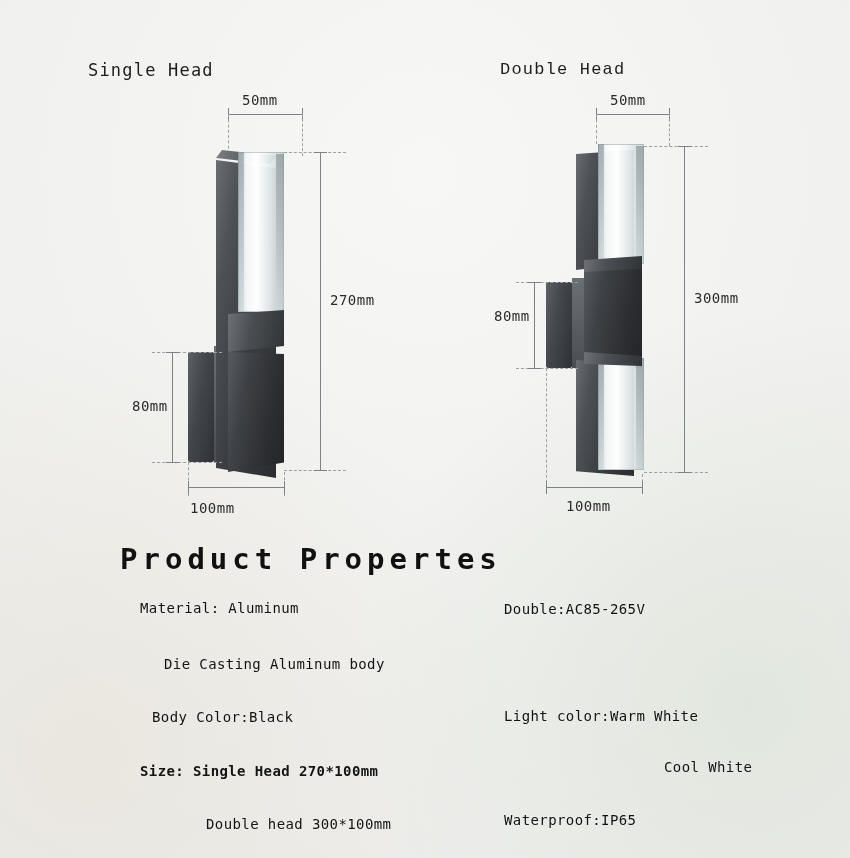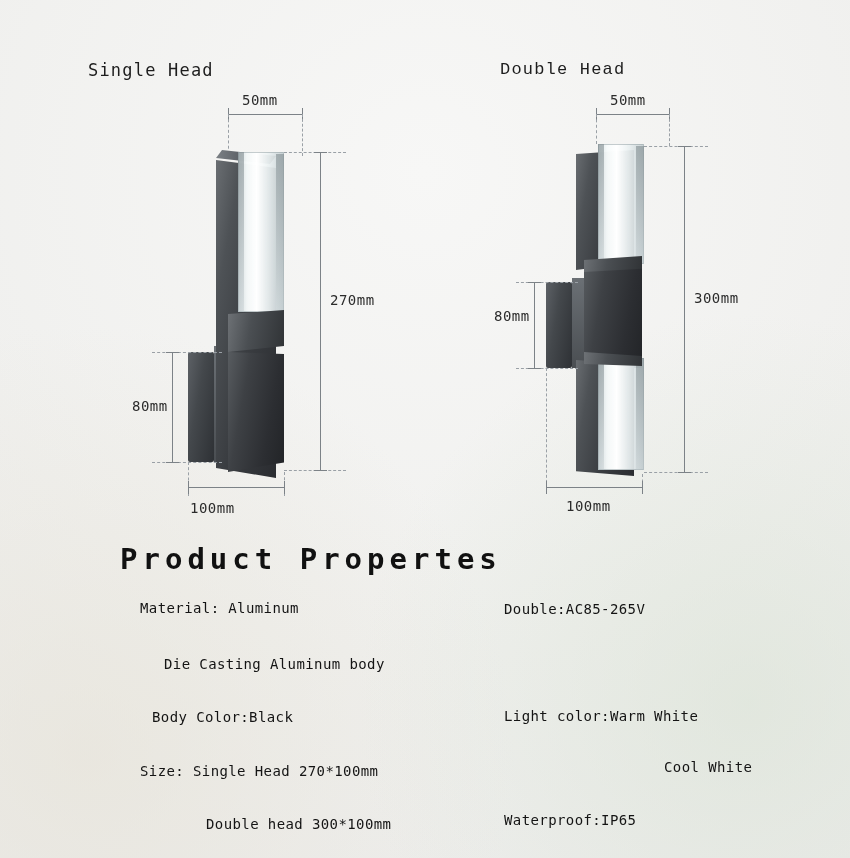--- a/index.html
+++ b/index.html
@@ -234,21 +234,21 @@
     <div class="tick" style="left:642px; top:481px; width:1px; height:13px;"></div>
     <div class="dim" style="left:566px; top:498px;">100mm</div>
   </div>
 
   <div>
     <div id="props-title">Product Propertes</div>
 
     <div class="prop" style="left:140px; top:600px;">Material: Aluminum</div>
     <div class="prop" style="left:140px; top:656px;margin-left:24px;">Die Casting Aluminum body</div>
     <div class="prop" style="left:152px; top:709px;">Body Color:Black</div>
-    <div class="prop" style="left:140px; top:763px;">Size: Single Head  270*100mm</div>
+    <div class="prop" style="left:140px; top:763px;font-weight:bold;">Size: Single Head  270*100mm</div>
     <div class="prop" style="left:206px; top:816px;">Double head  300*100mm</div>
 
     <div class="prop" style="left:504px; top:601px;">Double:AC85-265V</div>
     <div class="prop" style="left:504px; top:708px;">Light color:Warm White</div>
     <div class="prop" style="left:664px; top:759px;">Cool White</div>
     <div class="prop" style="left:504px; top:812px;">Waterproof:IP65</div>
   </div>
 
 </div>
 

